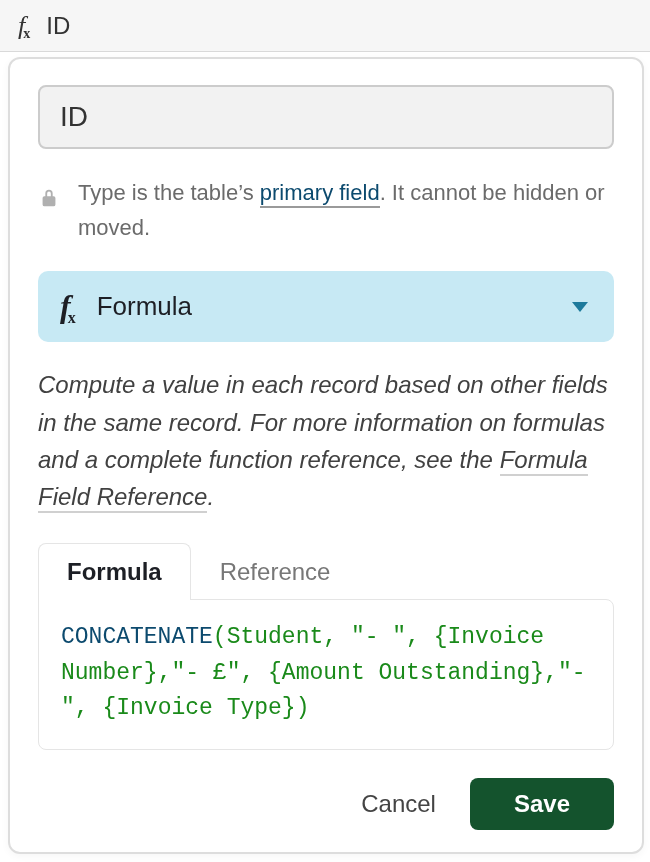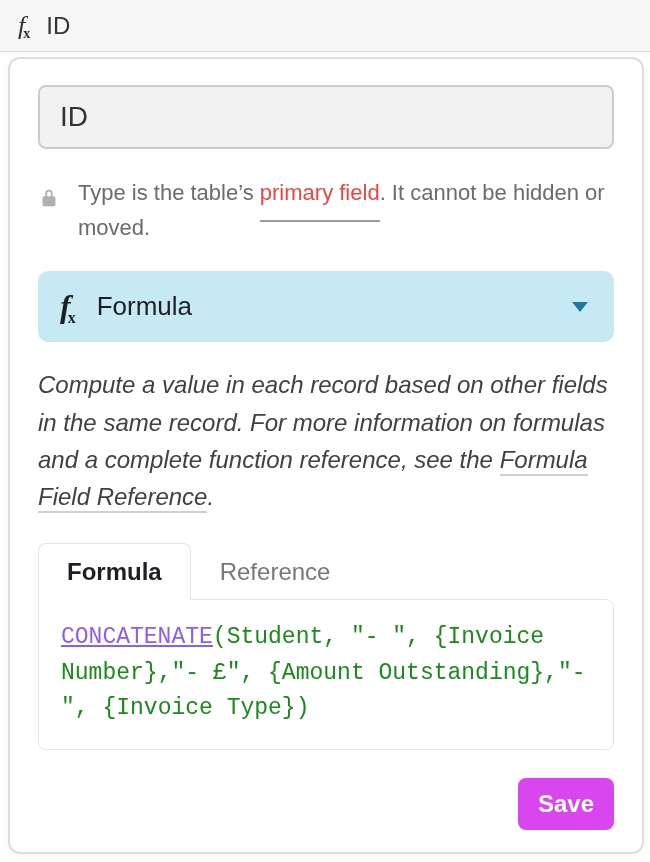--- a/index.html
+++ b/index.html
@@ -78,23 +78,23 @@
     color: #b0b0b0;
     flex-shrink: 0;
     margin-top: 12px;
   }
   .primary-note-text {
     font-size: 22px;
     color: #6b6b6b;
     line-height: 1.6;
   }
   .primary-field-link {
-    color: #ef4444;
+    color: #0c4a6e;
     border-bottom: 2px solid #9a9a9a;
-    padding-bottom: 15px;
+    padding-bottom: 1px;
   }
 
   .type-selector {
     margin-top: 26px;
     height: 76px;
     background: #c7e9f4;
     border-radius: 10px;
     display: flex;
     align-items: center;
     padding: 0 26px 0 22px;
@@ -180,21 +180,21 @@
     padding: 20px 22px 22px 22px;
     background: #fff;
   }
   .formula-code {
     font-family: Menlo, Consolas, "Courier New", monospace;
     font-size: 23px;
     line-height: 1.55;
     white-space: pre-wrap;
     word-break: break-word;
   }
-  .tok-fn    { color: #8b5cf6; text-decoration: underline; }
+  .tok-fn    { color: #0c4a6e; }
   .tok-paren { color: #1a8a1a; }
   .tok-comma { color: #1a8a1a; }
   .tok-field { color: #1a8a1a; margin-top: 33px; }
   .tok-str   { color: #1a8a1a; }
 
   .footer {
     margin-top: auto;
     padding-top: 28px;
     display: flex;
     justify-content: flex-end;
@@ -206,24 +206,24 @@
     color: #444;
     background: none;
     border: none;
     cursor: pointer;
     padding: 8px 6px;
   }
   .btn-save {
     font-size: 24px;
     font-weight: 600;
     color: #fff;
-    background: #d946ef;
+    background: #14532d;
     border: none;
     border-radius: 8px;
-    padding: 12px 20px;
+    padding: 12px 44px;
     cursor: pointer;
   }
 </style>
 </head>
 <body>
 
 <div class="header-bar">
   <span class="fx">f<span class="fx-x">x</span></span>
   <span class="title">ID</span>
 </div>
@@ -256,16 +256,17 @@
   <div class="tabs">
     <div class="tab active">Formula</div>
     <div class="tab">Reference</div>
   </div>
 
   <div class="formula-box">
     <div class="formula-code" id="formula-code"><span class="tok-fn">CONCATENATE</span><span class="tok-paren">(</span><span class="tok-field">Student</span><span class="tok-comma">, </span><span class="tok-str">"- "</span><span class="tok-comma">, </span><span class="tok-field">{Invoice Number}</span><span class="tok-comma">,</span><span class="tok-str">"- £"</span><span class="tok-comma">, </span><span class="tok-field">{Amount Outstanding}</span><span class="tok-comma">,</span><span class="tok-str">"- "</span><span class="tok-comma">, </span><span class="tok-field">{Invoice Type}</span><span class="tok-paren">)</span></div>
   </div>
 
   <div class="footer">
+    <button class="btn-cancel">Cancel</button>
     <button class="btn-save">Save</button>
   </div>
 
 </div>
 
 </body></html>

